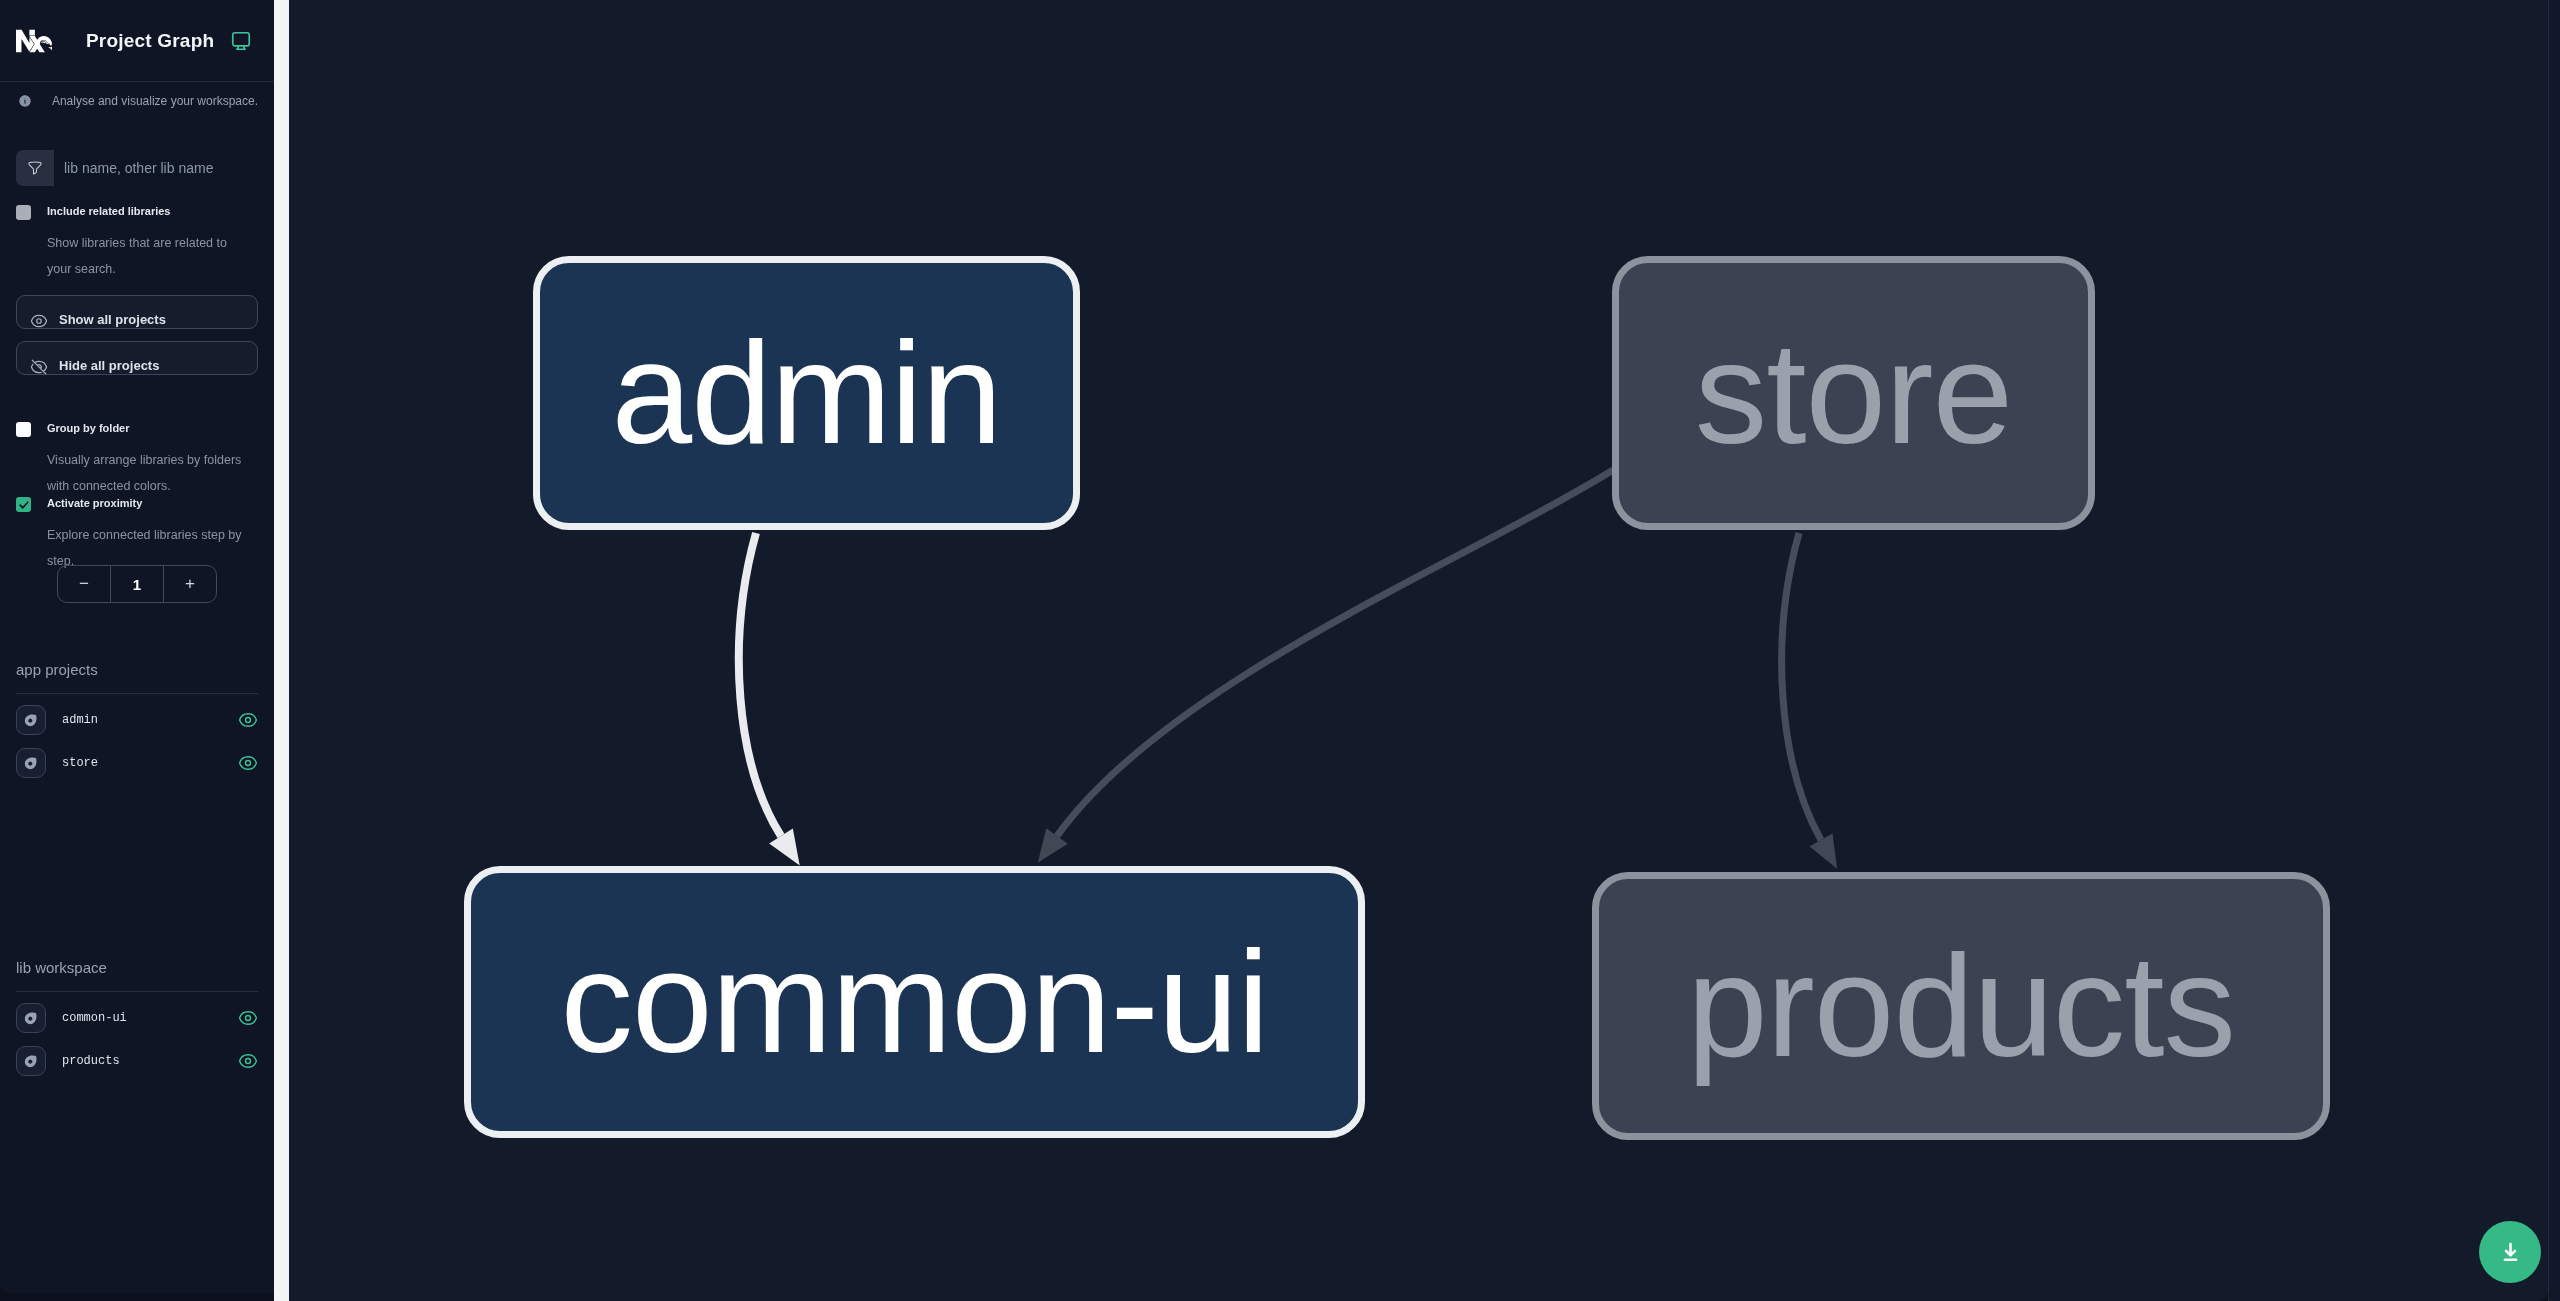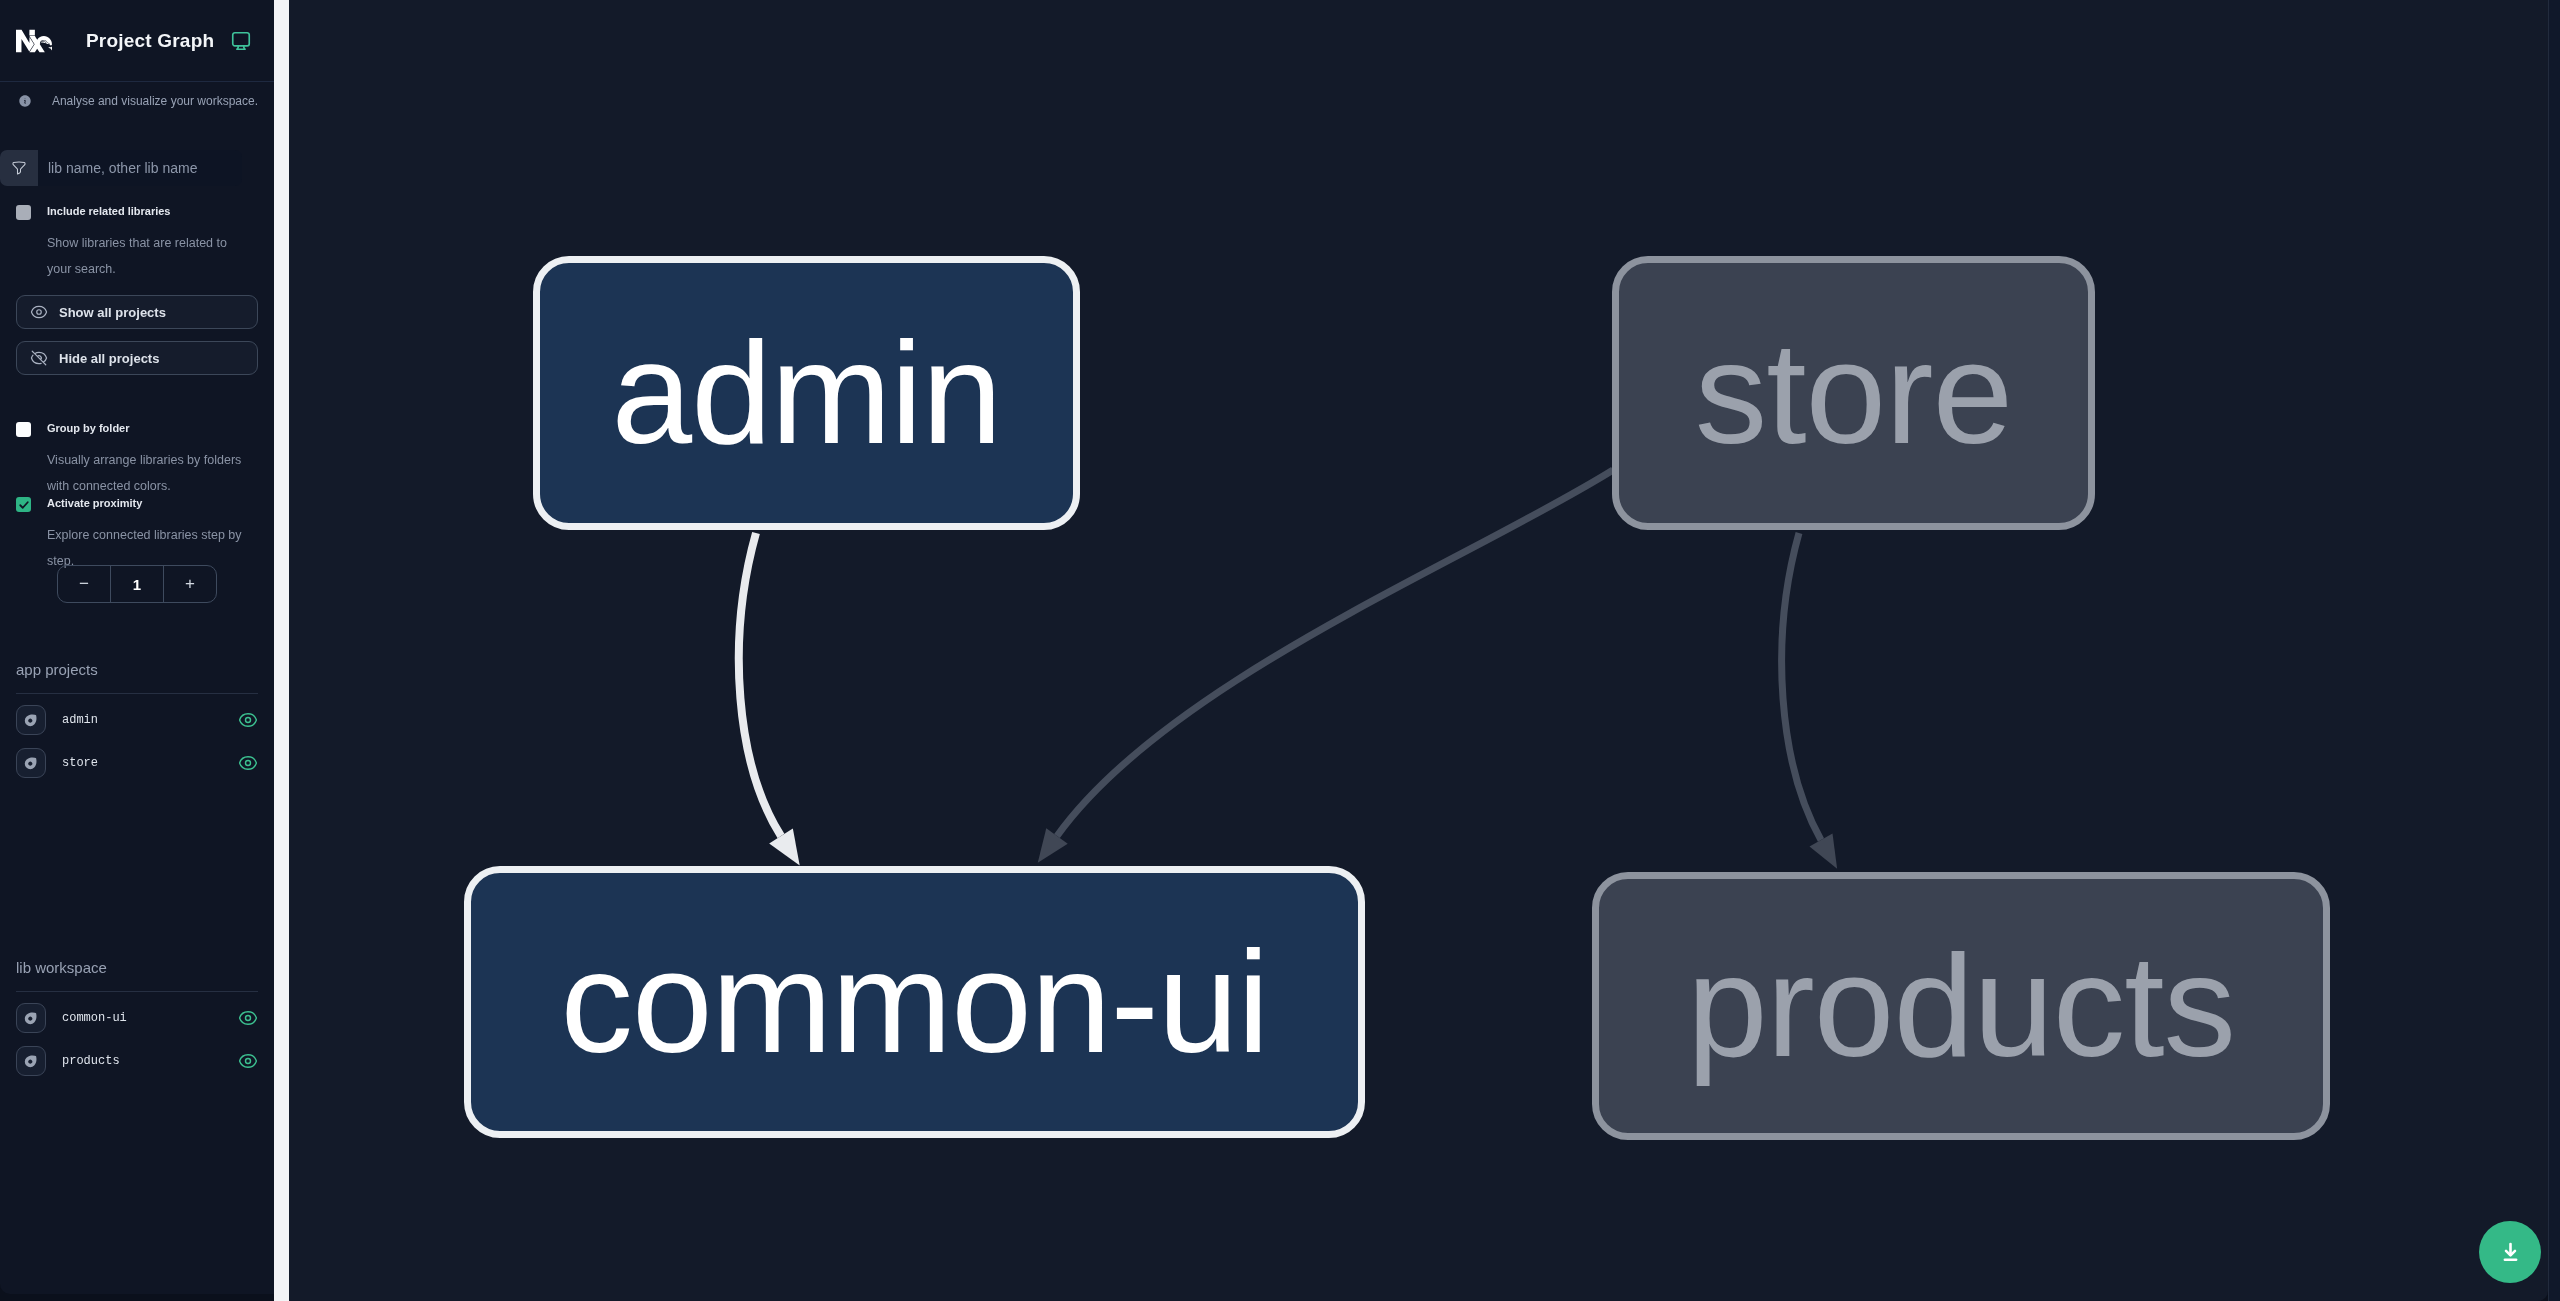--- a/index.html
+++ b/index.html
@@ -21,21 +21,21 @@
   .nx-logo { width:36px; height:36px; flex:0 0 auto; }
   .sb-title { color:#f3f5f8; font-size:19px; font-weight:bold; margin-left:34px; letter-spacing:.2px; }
   .sb-theme { margin-left:auto; width:22px; height:22px; color:#3fc39b; cursor:pointer; }
   .sb-tagline {
     position:absolute; left:18px; top:94px; width:240px;
     display:flex; align-items:flex-start; gap:8px;
     color:#98a2b5; font-size:12px; line-height:15px;justify-content:space-between;
   }
   .sb-tagline svg { width:14px; height:14px; flex:0 0 auto; color:#8892a6; margin-top:0; }
   .search-box {
-    position:absolute; left:0; top:150px; width:242px; height:36px;
+    position:absolute; left:16px; top:150px; width:242px; height:36px;
     display:flex; border-radius:7px; overflow:hidden; background:#0d1424;justify-content:flex-end;
   }
   .search-icon-cell {
     width:38px; height:100%; background:#272f40; display:flex;
     align-items:center; justify-content:center; color:#c7cdd8; flex:0 0 auto;
   }
   .search-icon-cell svg { width:16px; height:16px; }
   .search-box input {
     flex:1; background:transparent; border:none; outline:none;
     color:#dfe4ee; font-size:14px; padding:0 10px;
@@ -51,21 +51,21 @@
   .cb.gray  { background:#a9aeb8; }
   .cb.white { background:#fcfdfe; }
   .cb.checked { background:#2eb485; }
   .cb svg { width:12px; height:12px; }
   .opt-text { margin-left:16px; }
   .opt-label { color:#e4e8ef; font-size:11px; font-weight:bold; line-height:17px; }
   .opt-desc  { color:#8a93a5; font-size:12.5px; line-height:26px; margin-top:10px; width:205px; }
 
   .sb-btn {
     position:absolute; left:16px; width:242px; height:34px;
-    display:flex; align-items:center; gap:11px; padding:8px 13px;
+    display:flex; align-items:flex-start; gap:11px; padding:16px 13px;
     background:#151c2c; border:1.5px solid #3c4759; border-radius:9px;
     color:#dde2ea; font-size:13px; font-weight:bold; cursor:pointer;
     font-family:"Liberation Sans", sans-serif;
   }
   .sb-btn svg { width:18px; height:18px; color:#a9b1c1; }
 
   .stepper {
     position:absolute; left:57px; top:565px; width:160px; height:38px;
     display:flex; border:1.5px solid #3e4a5e; border-radius:10px; overflow:hidden;
   }

